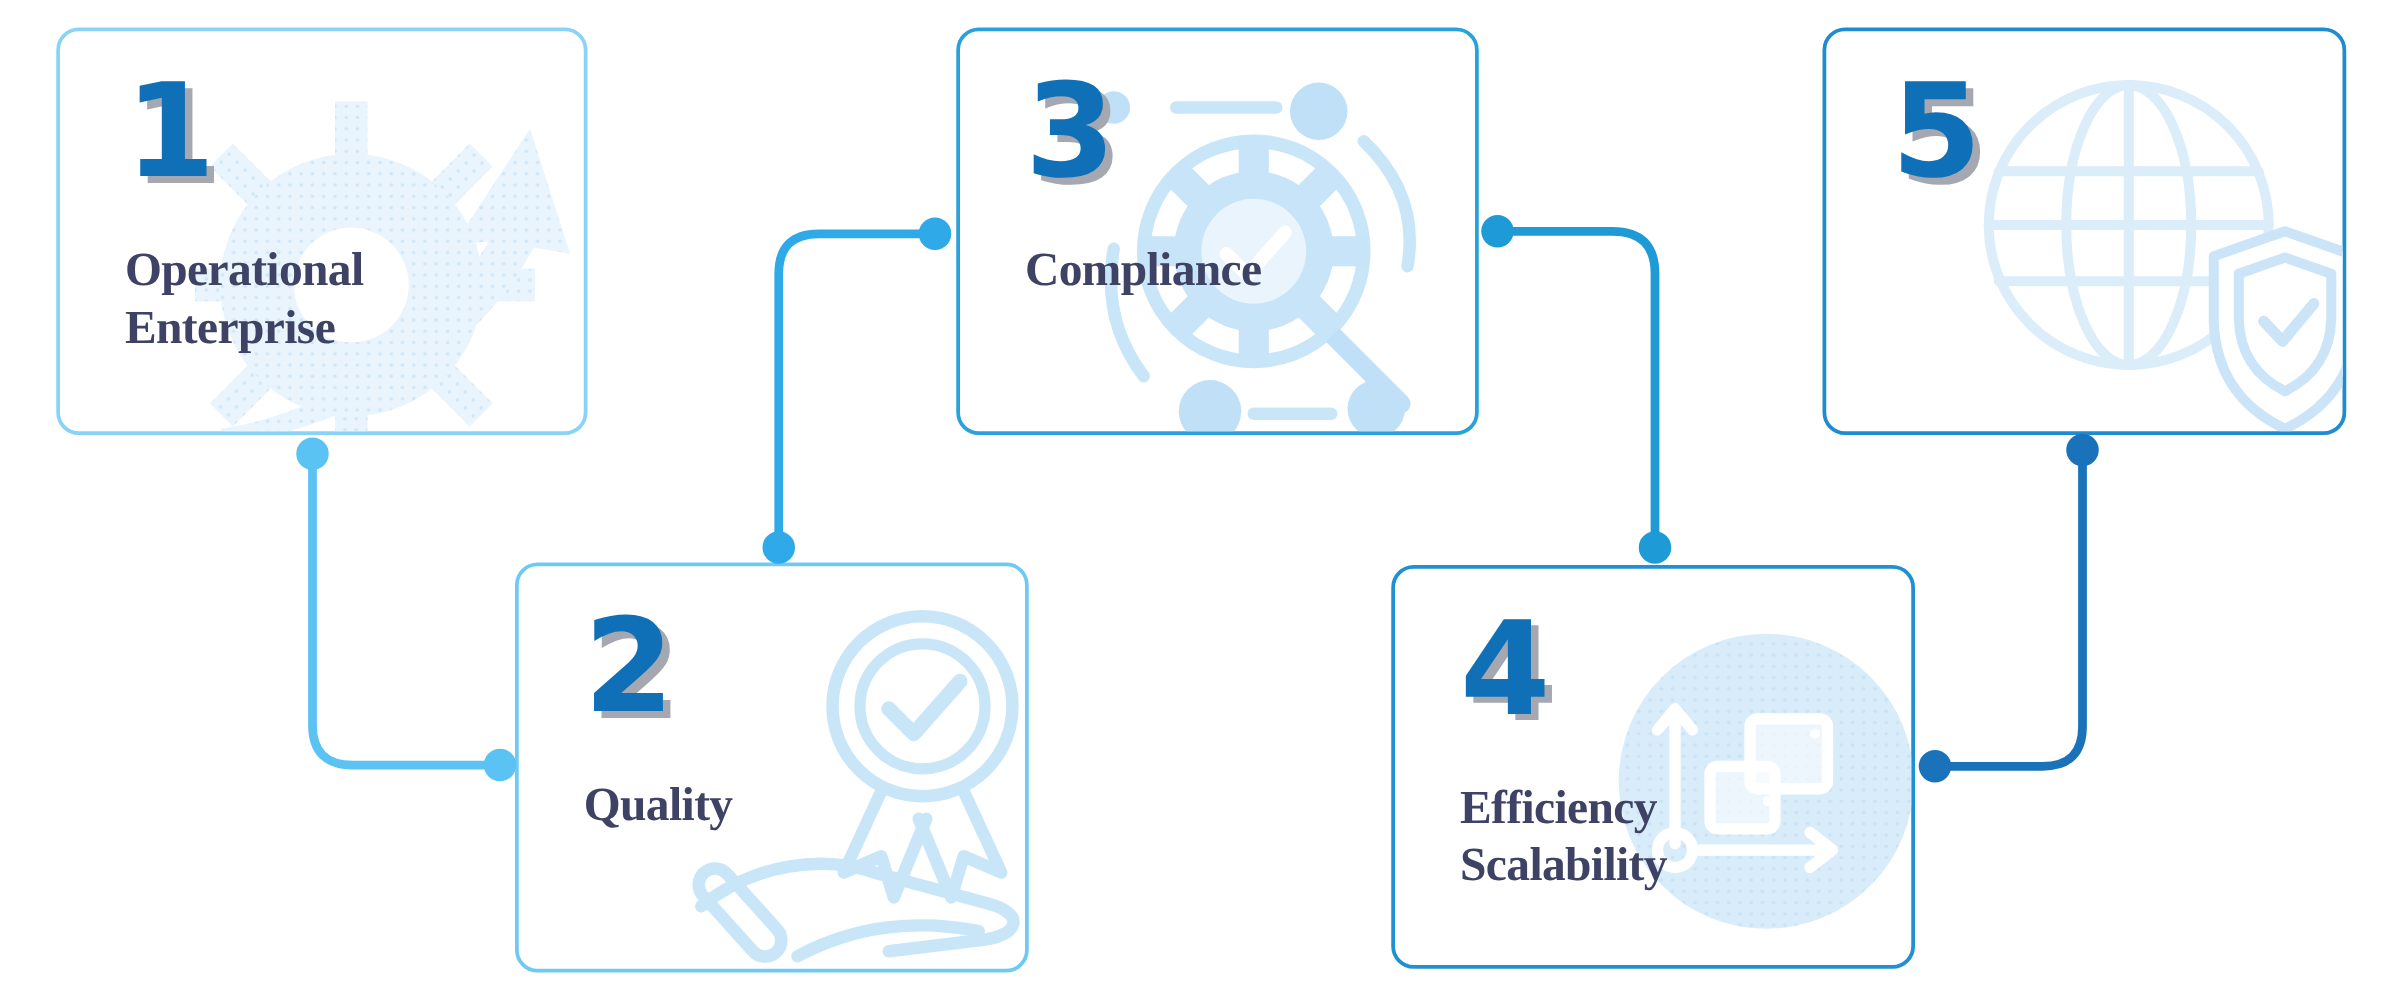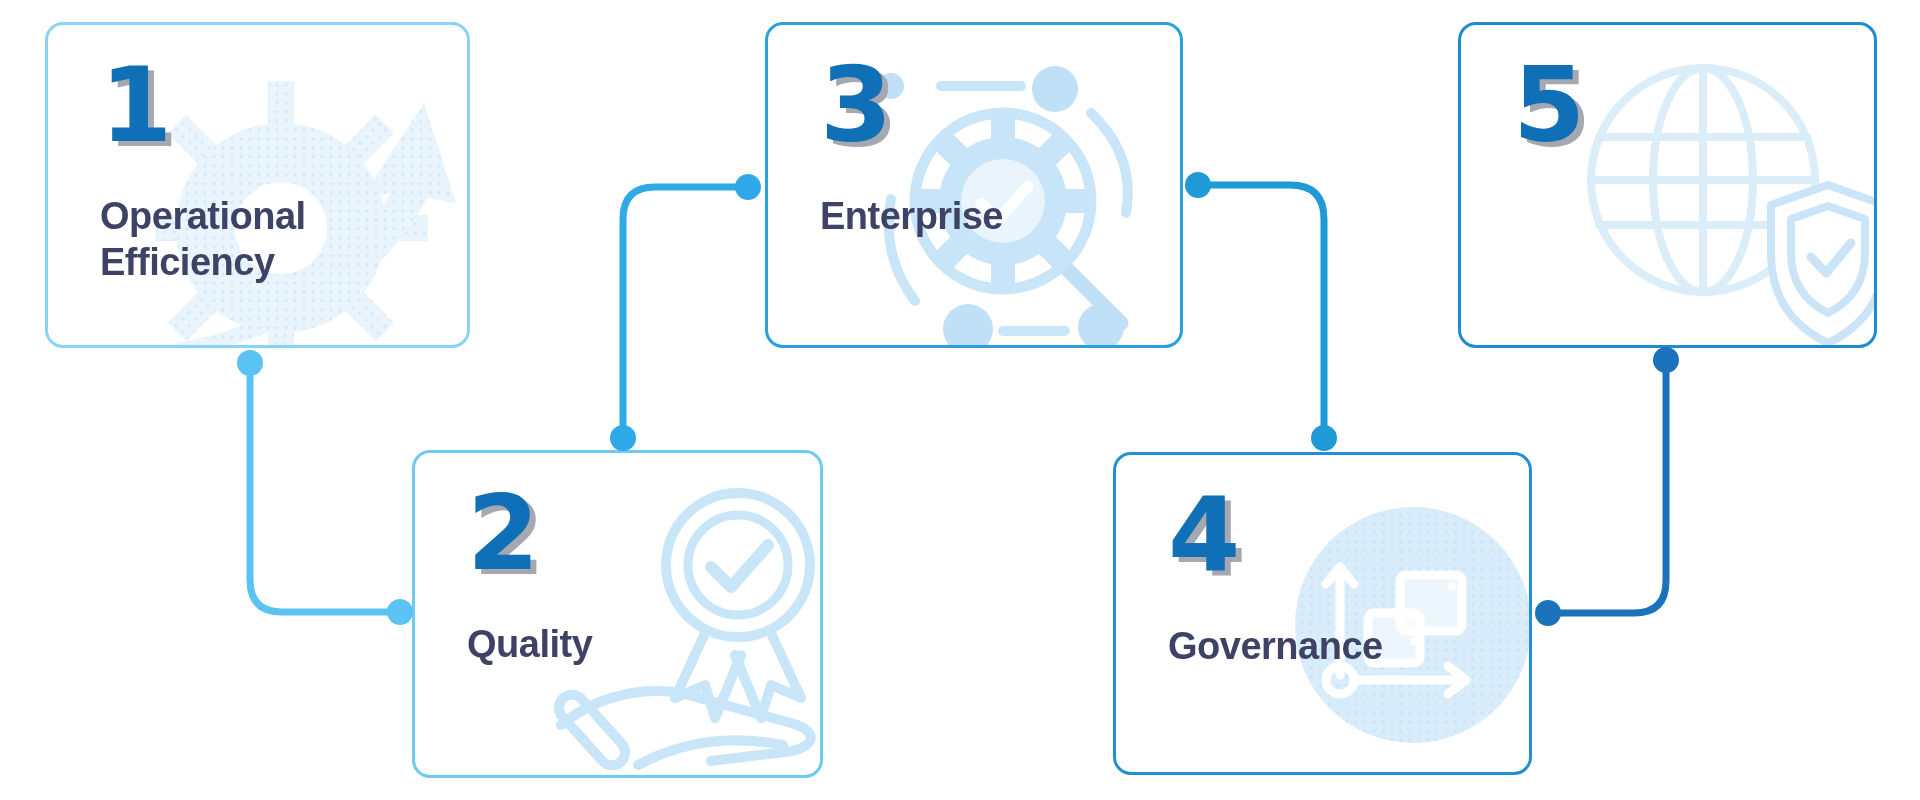--- a/index.html
+++ b/index.html
@@ -13,21 +13,21 @@
   #card3{left:765px;top:22px;width:418px;height:326px;}
   #card4{left:1113px;top:452px;width:419px;height:323px;}
   #card5{left:1458px;top:22px;width:419px;height:326px;}
 
   .num{position:absolute;left:52px;top:26px;z-index:2;
        font-family:"DejaVu Sans","Liberation Sans",sans-serif;
        font-size:104px;font-weight:800;line-height:1.05;letter-spacing:-2px;
        color:var(--number-color);text-shadow:6px 5px 0 var(--number-shadow);}
   .title{position:absolute;left:52px;top:168px;z-index:2;
          font-size:38px;font-weight:700;line-height:1.22;letter-spacing:-0.5px;
-         color:var(--title-color);}
+         color:var(--title-color);font-family:Liberation Serif, serif;}
   .title span{display:block;}
 
   .icon{position:absolute;z-index:1;}
 
   .wires{position:absolute;left:0;top:0;width:1920px;height:800px;z-index:3;pointer-events:none;}
 
   
   .ln  {stroke:var(--icon-line);fill:none;stroke-width:10;stroke-linecap:round;stroke-linejoin:round;}
   .lnthin{stroke:var(--icon-line);fill:none;stroke-width:9;stroke-linecap:round;stroke-linejoin:round;}
   .chk {stroke:var(--icon-line);fill:none;stroke-width:12;stroke-linecap:round;stroke-linejoin:round;}
@@ -73,21 +73,21 @@
         </g>
         <circle cx="125" cy="165" r="105"></circle>
         <path d="M 20 280 C 105 268 185 215 235 130 L 207 133 L 268 40 L 300 140 L 271 135
                  C 225 220 140 272 30 293 Z"></path>
       </g>
       <circle cx="125" cy="165" r="46" fill="#ffffff"></circle>
     </svg>
     <div class="num">1</div>
     <div class="title">
       <span>Operational</span>
-      <span>Efficiency</span>
+      <span>Enterprise</span>
     </div>
   </div>
 
   <div class="card" id="card2" style="border-color: rgb(111, 201, 243);">
     <svg class="icon" style="left:128px;top:20px;" width="330" height="300" viewBox="0 0 330 300" aria-hidden="true">
       <circle class="ln" cx="195" cy="92" r="72"></circle>
       <circle class="lnthin" cx="195" cy="92" r="50"></circle>
       <path class="chk" d="M 168 94 l 20 20 l 37 -42"></path>
       <path class="ln" d="M 162 160 L 132 225 L 162 212 L 172 245 L 198 182"></path>
       <path class="ln" d="M 228 160 L 258 225 L 228 212 L 218 245 L 192 182"></path>
@@ -126,21 +126,21 @@
           <rect x="-12" y="-92" width="24" height="32" transform="rotate(270)"></rect>
           <rect x="-12" y="-92" width="24" height="32" transform="rotate(315)"></rect>
           <circle r="64"></circle>
         </g>
         <circle class="gearinner" r="42"></circle>
         <path class="whitechk" d="M -22 2 l 17 17 l 30 -34"></path>
       </g>
     </svg>
     <div class="num">3</div>
     <div class="title">
-      <span>Enterprise</span>
+      <span>Compliance</span>
     </div>
   </div>
 
   <div class="card" id="card4" style="border-color: rgb(32, 144, 210);">
     <svg class="icon" style="left:92px;top:20px;" width="350" height="300" viewBox="0 0 350 300" aria-hidden="true">
       <defs>
         <pattern id="p4" width="9" height="9" patternUnits="userSpaceOnUse">
           <rect class="pbg4" width="9" height="9"></rect>
           <circle class="pdot4" cx="4" cy="4" r="1.4"></circle>
         </pattern>
@@ -151,21 +151,22 @@
       <path class="wht" d="M 132 200 V 95"></path>
       <path class="wht" d="M 118 109 L 132 92 L 146 109"></path>
       <path class="wht" d="M 150 205 H 252"></path>
       <path class="wht" d="M 240 191 L 258 205 L 240 219"></path>
       <circle class="wht" cx="132" cy="205" r="14" fill="#ffffff"></circle>
       <circle cx="244" cy="112" r="4" fill="#ffffff"></circle>
       <circle cx="206" cy="166" r="4" fill="#ffffff"></circle>
     </svg>
     <div class="num">4</div>
     <div class="title">
-      <span>Governance</span>
+      <span>Efficiency</span>
+      <span>Scalability</span>
     </div>
   </div>
 
   <div class="card" id="card5" style="border-color: rgb(30, 140, 206);">
     <svg class="icon" style="left:72px;top:20px;" width="345" height="315" viewBox="0 0 345 315" aria-hidden="true">
       <g>
         <circle class="ln5" cx="170" cy="135" r="112"></circle>
         <ellipse class="ln5" cx="170" cy="135" rx="50" ry="112"></ellipse>
         <path class="ln5" d="M 170 23 V 247"></path>
         <path class="ln5" d="M 66 92 H 274"></path>

